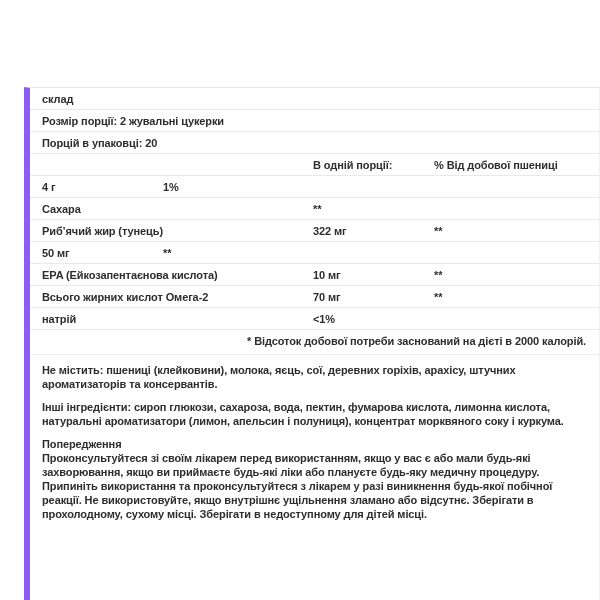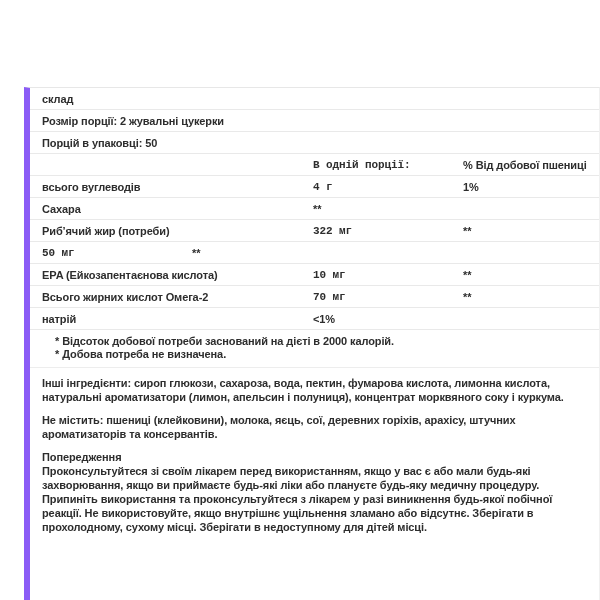--- a/index.html
+++ b/index.html
@@ -25,26 +25,27 @@
   }
   .row{
     display:flex;
     align-items:center;
     height:21px;
     border-bottom:1px solid #e9e9e9;
     padding:0 12px;
     white-space:nowrap;
   }
   .row .c1{width:271px;}
-  .row .c2{width:150px;font-family:Liberation Mono, monospace;}
+  .row .c2{width:121px;}
   .row .c3{flex:1;}
   .footnotes{
-    padding:5px 25px 6px;
+    padding:5px 13px 6px;
     line-height:13px;
     border-bottom:1px solid #ededed;
+    text-align:right;
   }
   .para{
     margin:8px 0 0 0;
     padding:0 12px;
     line-height:14px;
   }
   .para + .para{margin-top:9px;}
   .warn-title{display:block;}
 </style>
 </head>
@@ -56,44 +57,43 @@
 
     <div class="row">
       <span>склад</span>
     </div>
 
     <div class="row">
       <span>Розмір порції: 2 жувальні цукерки</span>
     </div>
 
     <div class="row">
-      <span>Порцій в упаковці: 50</span>
+      <span>Порцій в упаковці: 20</span>
     </div>
 
     <div class="row">
       <span class="c1"></span>
       <span class="c2">В одній порції:</span>
       <span class="c3">% Від добової пшениці</span>
     </div>
 
     <div id="facts-rows">
 
   <div class="row">
-    <span class="c1">всього вуглеводів</span>
     <span class="c2">4 г</span>
     <span class="c3">1%</span>
   </div>
 
   <div class="row">
     <span class="c1">Сахара</span>
     <span class="c3">**</span>
   </div>
 
   <div class="row">
-    <span class="c1">Риб’ячий жир (потреби)</span>
+    <span class="c1">Риб’ячий жир (тунець)</span>
     <span class="c2">322 мг</span>
     <span class="c3">**</span>
   </div>
 
   <div class="row">
     <span class="c2">50 мг</span>
     <span class="c3">**</span>
   </div>
 
   <div class="row">
@@ -109,27 +109,26 @@
   </div>
 
   <div class="row">
     <span class="c1">натрій</span>
     <span class="c3">&lt;1%</span>
   </div>
 </div>
 
     <div class="footnotes">
       <div>* Відсоток добової потреби заснований на дієті в 2000 калорій.</div>
-      <div>* Добова потреба не визначена.</div>
     </div>
 
   </div>
 
+  <p class="para">Не містить: пшениці (клейковини), молока, яєць, сої, деревних горіхів, арахісу, штучних ароматизаторів та консервантів.</p>
+
   <p class="para">Інші інгредієнти: сироп глюкози, сахароза, вода, пектин, фумарова кислота, лимонна кислота, натуральні ароматизатори (лимон, апельсин і полуниця), концентрат морквяного соку і куркума.</p>
-
-  <p class="para">Не містить: пшениці (клейковини), молока, яєць, сої, деревних горіхів, арахісу, штучних ароматизаторів та консервантів.</p>
 
   <p class="para">
     <span class="warn-title">Попередження</span>
     <span>Проконсультуйтеся зі своїм лікарем перед використанням, якщо у вас є або мали будь-які захворювання, якщо ви приймаєте будь-які ліки або плануєте будь-яку медичну процедуру. Припиніть використання та проконсультуйтеся з лікарем у разі виникнення будь-якої побічної реакції. Не використовуйте, якщо внутрішнє ущільнення зламано або відсутнє. Зберігати в прохолодному, сухому місці. Зберігати в недоступному для дітей місці.</span>
   </p>
 
 </div>
 
 </body></html>

